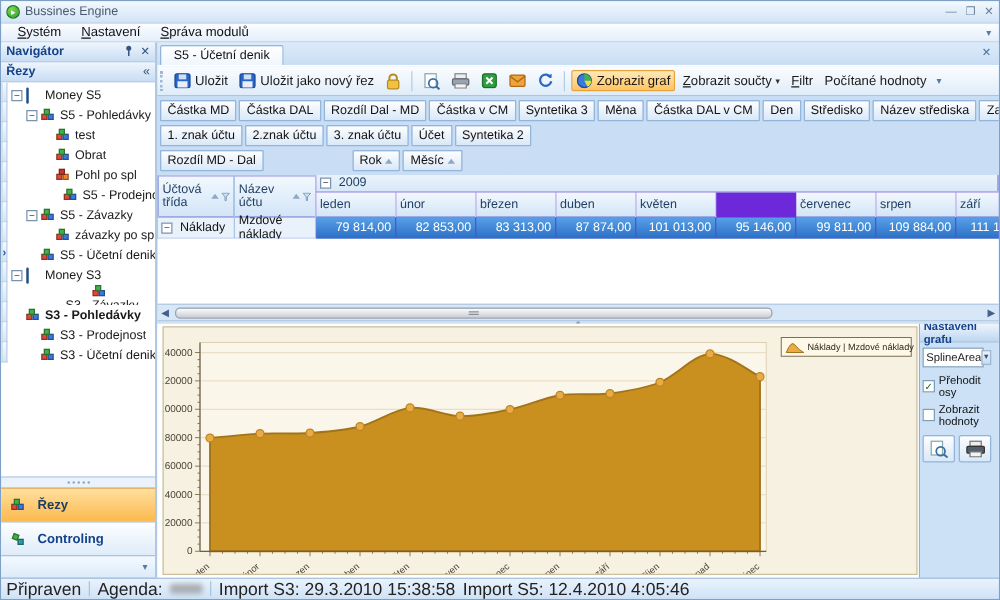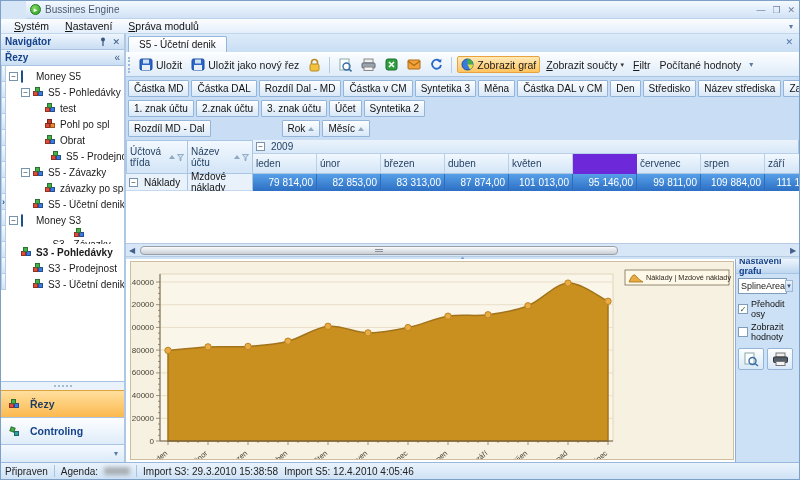--- a/index.html
+++ b/index.html
@@ -3,21 +3,21 @@
 <meta charset="utf-8">
 <style>
   * { margin:0; padding:0; box-sizing:border-box; }
   html,body { width:800px; height:480px; overflow:hidden;
     font-family:"Liberation Sans","DejaVu Sans",sans-serif; font-size:10px; color:#1a1a1a; }
   .window { width:800px; height:480px; display:flex; flex-direction:column;
     background:#d7e6f6; border:1px solid #7ea0c6; }
 
   
   .titlebar { height:18px; display:flex; align-items:center; gap:4px; padding:0 4px;
-    background:linear-gradient(#f3f9ff,#d2e3f6); border-bottom:1px solid #bcd2ea;margin-left:25px; }
+    background:linear-gradient(#f3f9ff,#d2e3f6); border-bottom:1px solid #bcd2ea; }
   .appicon { width:11px; height:11px; border-radius:50%;
     background:radial-gradient(circle at 35% 30%, #7ed957, #2e9e2e); border:1px solid #1e7a1e;
     display:inline-flex; align-items:center; justify-content:center; color:#fff; font-size:7px; }
   .title-text { color:#4a5a6e; font-size:10px; }
   .win-controls { margin-left:auto; display:flex; gap:7px; color:#6b7f9a; font-size:9px; }
   .win-controls span { cursor:default; }
 
   
   .menubar { height:15px; display:flex; align-items:center; gap:2px; padding:0 6px;
     background:linear-gradient(#fbfdff,#e4eefa); border-bottom:1px solid #c2d6ec; }
@@ -139,21 +139,21 @@
     display:flex; align-items:center; justify-content:center; font-size:6px; color:#33527a; }
   .cp-check { display:flex; align-items:center; gap:3px; margin:3px 2px 0 2px; font-size:9px; color:#111; }
   .cbox { width:10px; height:10px; border:1px solid #7f9db9; background:#fff; flex:none;
     display:flex; align-items:center; justify-content:center; font-size:8px; color:#2a5a2a; font-weight:bold; }
   .cp-buttons { display:flex; gap:3px; margin:6px 2px; }
   .cp-btn { width:26px; height:22px; background:linear-gradient(#fdfeff,#d9e8f8);
     border:1px solid #93b5da; border-radius:2px; display:flex; align-items:center; justify-content:center; }
 
   
   .statusbar { height:17px; display:flex; align-items:center; gap:6px; padding:0 4px;
-    background:linear-gradient(#eaf3fc,#cfe2f6); border-top:1px solid #98b9dc; font-size:10px; color:#222; }
+    background:linear-gradient(#eaf3fc,#cfe2f6); border-top:1px solid #98b9dc; font-size:14px; color:#222; }
   .sb-sep { width:1px; height:12px; background:#aac2dc; }
   .redacted { display:inline-block; width:26px; height:8px; background:#8f8f8f; border-radius:2px;
     filter:blur(2px); opacity:.65; }
 </style>
 </head>
 <body>
 
 <div class="window">
 
   <div class="titlebar">
@@ -228,33 +228,33 @@
                 <span class="cube" style="left: 0px; top: 4px; background: rgb(224, 74, 58);"></span>
                 <span class="cube" style="left: 5px; top: 4px; background: rgb(58, 122, 224);"></span>
                 <span class="cube" style="left: 2px; top: 0px; background: rgb(68, 176, 74);"></span>
               </span>
               <span class="tree-label">test</span>
             </div>
             <div class="tree-row" style="padding-left: 27px;">
               <span style="width: 12px; flex: 0 0 auto;"></span>
               <span class="t-icon">
                 <span class="cube" style="left: 0px; top: 4px; background: rgb(224, 74, 58);"></span>
+                <span class="cube" style="left: 5px; top: 4px; background: rgb(58, 122, 224);"></span>
+                <span class="cube" style="left: 2px; top: 0px; background: rgb(68, 176, 74);"></span>
+              </span>
+              <span class="tree-label">Obrat</span>
+            </div>
+            <div class="tree-row" style="padding-left: 27px;">
+              <span style="width: 12px; flex: 0 0 auto;"></span>
+              <span class="t-icon">
+                <span class="cube" style="left: 0px; top: 4px; background: rgb(224, 74, 58);"></span>
                 <span class="cube" style="left: 5px; top: 4px; background: rgb(240, 132, 42);"></span>
                 <span class="cube" style="left: 2px; top: 0px; background: rgb(192, 58, 42);"></span>
               </span>
               <span class="tree-label">Pohl po spl</span>
-            </div>
-            <div class="tree-row" style="padding-left: 27px;">
-              <span style="width: 12px; flex: 0 0 auto;"></span>
-              <span class="t-icon">
-                <span class="cube" style="left: 0px; top: 4px; background: rgb(224, 74, 58);"></span>
-                <span class="cube" style="left: 5px; top: 4px; background: rgb(58, 122, 224);"></span>
-                <span class="cube" style="left: 2px; top: 0px; background: rgb(68, 176, 74);"></span>
-              </span>
-              <span class="tree-label">Obrat</span>
             </div>
             <div class="tree-row" style="padding-left: 33px;">
               <span style="width: 12px; flex: 0 0 auto;"></span>
               <span class="t-icon">
                 <span class="cube" style="left: 0px; top: 4px; background: rgb(224, 74, 58);"></span>
                 <span class="cube" style="left: 5px; top: 4px; background: rgb(58, 122, 224);"></span>
                 <span class="cube" style="left: 2px; top: 0px; background: rgb(68, 176, 74);"></span>
               </span>
               <span class="tree-label">S5 - Prodejnost</span>
             </div>

